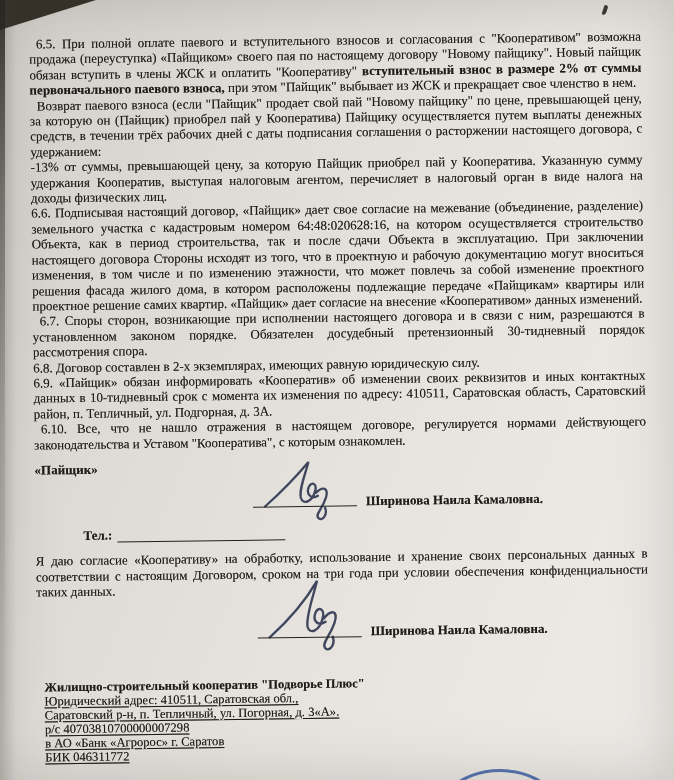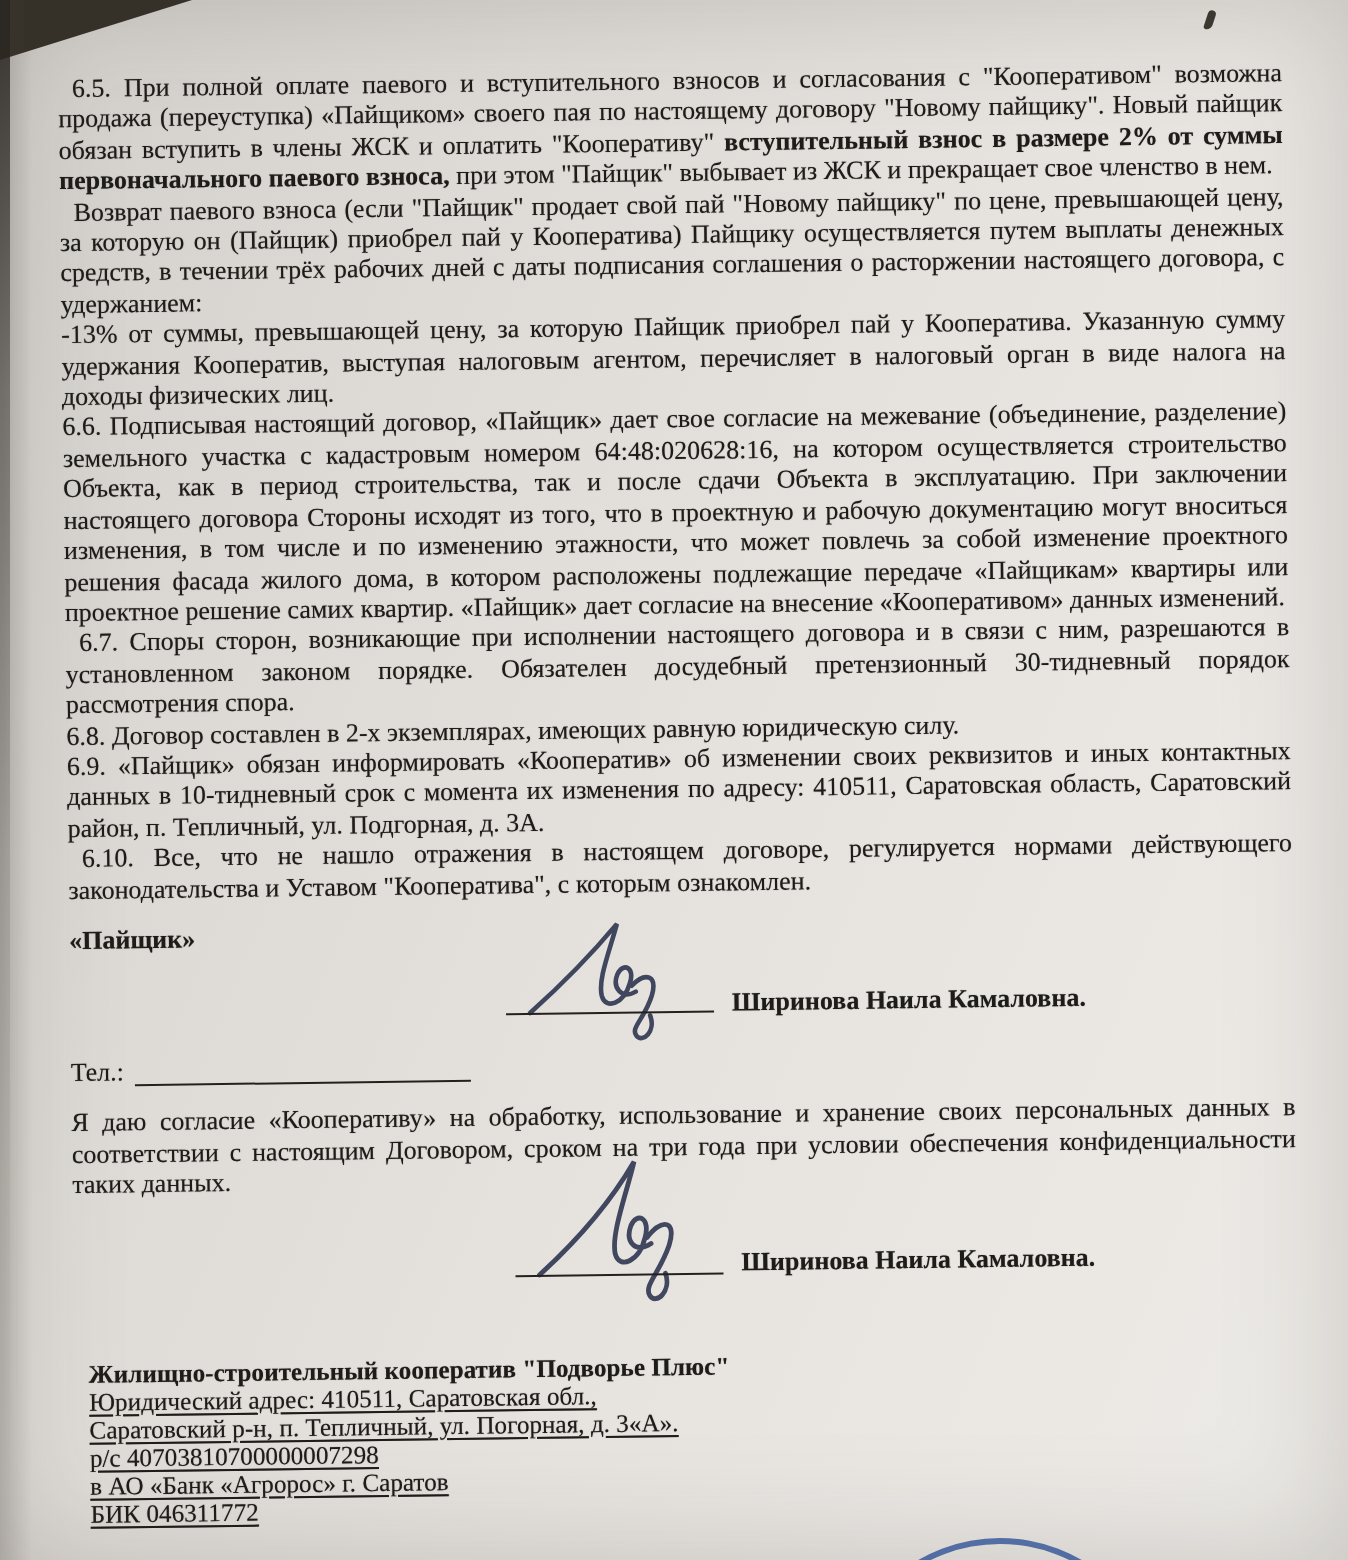--- a/index.html
+++ b/index.html
@@ -59,21 +59,21 @@
   .sig-line {
     position: absolute; left: 0; right: 0; bottom: 3px;
     border-bottom: 1.6px solid #23211e;
   }
   .sig-svg {
     position: absolute; left: 10px; bottom: -12px;
     overflow: visible;
   }
   .sig-name { font-weight: bold; margin-left: 9px; padding-bottom: 1px; white-space: nowrap; }
   .tel-row { margin-top: 12px; display: flex; align-items: flex-end; height: 18px; }
-  .tel-label { font-weight: normal; }
+  .tel-label { font-weight: bold; margin-left: 48px; }
   .tel-line { width: 168px; margin-left: 5px; border-bottom: 1.4px solid #23211e; height: 14px; }
   .consent { margin-top: 10px; text-align: justify; }
   .footer { margin-top: 36px; margin-left: 7px; font-size: 12.6px; line-height: 14px; }
   .footer .org { font-weight: bold; }
   .footer .u { text-decoration: underline; text-underline-offset: 2px; }
   .stamp {
     position: absolute; left: 424px; top: 769px;
     width: 152px; height: 140px;
     border: 3.2px solid rgba(58, 90, 155, .85);
     border-radius: 50%;

